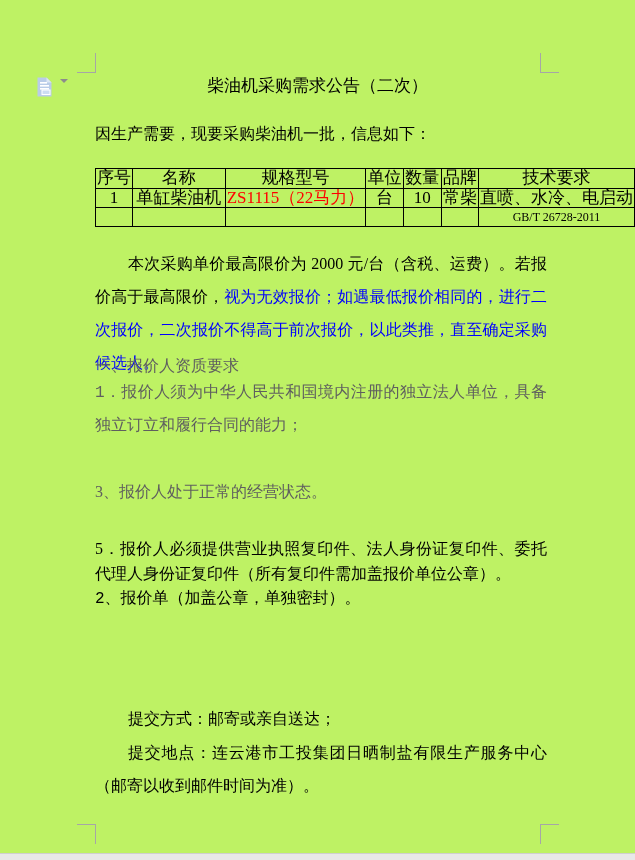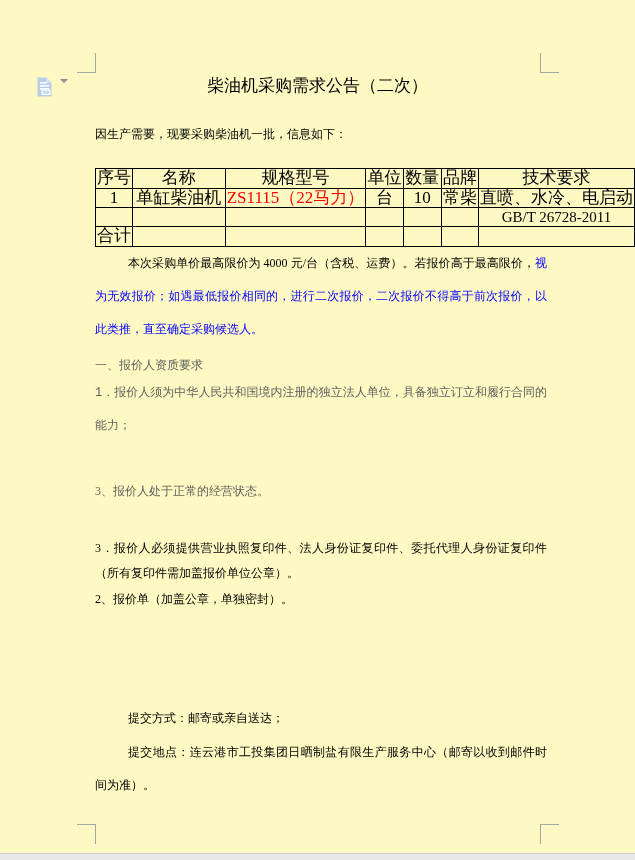--- a/index.html
+++ b/index.html
@@ -1,58 +1,58 @@
 <!DOCTYPE html>
 <html><head>
 <meta charset="utf-8">
 <style>
   html,body{margin:0;padding:0;background:#fff;}
   .screen{
-    position:relative;width:635px;height:860px;background:#fef9c3;
+    position:relative;width:635px;height:860px;background:#bef264;
     font-family:"Liberation Serif","DejaVu Serif",serif;
     color:#000;overflow:hidden;
   }
   
   .crop{position:absolute;width:18px;height:19px;}
   .crop.tl{left:77px;top:53px;border-right:1px solid #a6a6a6;border-bottom:1px solid #a6a6a6;}
   .crop.tr{left:540px;top:53px;border-left:1px solid #a6a6a6;border-bottom:1px solid #a6a6a6;}
   .crop.bl{left:77px;top:824px;border-right:1px solid #a6a6a6;border-top:1px solid #a6a6a6;}
   .crop.br{left:540px;top:824px;border-left:1px solid #a6a6a6;border-top:1px solid #a6a6a6;}
   
   .paste-btn{position:absolute;left:36px;top:77px;width:38px;height:22px;cursor:pointer;}
   .paste-btn .doc-icon{position:absolute;left:0;top:0;}
   .paste-btn .dd{position:absolute;left:24px;top:6px;width:9px;height:8px;}
   .paste-btn .dd .bar{width:9px;height:2px;background:#8c8c8c;}
   .paste-btn .dd .tri{width:0;height:0;margin-top:2px;margin-left:0;
     border-left:4.5px solid transparent;border-right:4.5px solid transparent;border-top:4px solid #8c8c8c;}
   
-  .blk{position:absolute;left:95px;width:452px;font-size:12px;line-height:33px;text-align:justify;}
+  .blk{position:absolute;left:95px;width:452px;font-size:16px;line-height:33px;text-align:justify;}
   .doc-title{top:74px;width:445px;text-align:center;font-size:17px;line-height:24px;}
   .intro{top:122px;line-height:24px;}
   .price-para{top:247px;text-indent:33px;}
   .blue{color:#0000ff;}
   .gray{color:#5f5f5f;}
   .s1-h{top:349px;}
   .s1-i1{top:377px;font-family:Liberation Mono, monospace;}
   .s1-i2{top:442px;}
   .s1-i3{top:475px;}
   .s2-h{top:503px;padding-left:33px;font-weight:bold;}
   .s2-i1{top:536px;line-height:25px;}
-  .s2-i2{top:587px;line-height:25px;}
+  .s2-i2{top:587px;line-height:25px;font-family:Liberation Mono, monospace;}
   .s2-i3{top:612px;line-height:25px;}
   .s3-l1{top:668px;}
   .s3-l2{top:702px;padding-left:33px;}
   .s3-l3{top:736px;text-indent:33px;}
   
   .tbl{position:absolute;left:95px;top:168px;border-collapse:collapse;table-layout:fixed;}
   .tbl td{border:1px solid #000;height:18px;padding:0 1px;text-align:center;
     font-size:17px;line-height:1.1;overflow:hidden;white-space:nowrap;}
   .tbl tr.hdr td{height:17px;}
   .tbl td.spec{color:#ff0000;}
-  .tbl td.std{font-size:15px;text-align:center;}
+  .tbl td.std{font-size:12px;text-align:center;}
   
   .page-edge{position:absolute;left:0;top:853px;width:635px;height:7px;
     background:#e8e8e8;border-top:1px solid #cfcfcf;}
 </style>
 </head>
 <body>
 
 <div class="screen">
 
   <div class="crop tl"></div>
@@ -112,38 +112,29 @@
     </tr>
     <tr>
       <td></td>
       <td></td>
       <td></td>
       <td></td>
       <td></td>
       <td></td>
       <td class="std">GB/T 26728-2011</td>
     </tr>
-    <tr>
-      <td>合计</td>
-      <td></td>
-      <td></td>
-      <td></td>
-      <td></td>
-      <td></td>
-      <td></td>
-    </tr>
   </tbody>
     </table>
 
-  <div class="blk price-para"><span>本次采购单价最高限价为 4000 元/台（含税、运费）。若报价高于最高限价，</span><span class="blue">视为无效报价；如遇最低报价相同的，进行二次报价，二次报价不得高于前次报价，以此类推，直至确定采购候选人。</span></div>
+  <div class="blk price-para"><span>本次采购单价最高限价为 2000 元/台（含税、运费）。若报价高于最高限价，</span><span class="blue">视为无效报价；如遇最低报价相同的，进行二次报价，二次报价不得高于前次报价，以此类推，直至确定采购候选人。</span></div>
 
   <div class="blk s1-h gray">一、报价人资质要求</div>
   <div class="blk s1-i1 gray">1．报价人须为中华人民共和国境内注册的独立法人单位，具备独立订立和履行合同的能力；</div>
   <div class="blk s1-i3 gray">3、报价人处于正常的经营状态。</div>
 
-  <div class="blk s2-i1">3．报价人必须提供营业执照复印件、法人身份证复印件、委托代理人身份证复印件（所有复印件需加盖报价单位公章）。</div>
+  <div class="blk s2-i1">5．报价人必须提供营业执照复印件、法人身份证复印件、委托代理人身份证复印件（所有复印件需加盖报价单位公章）。</div>
   <div class="blk s2-i2">2、报价单（加盖公章，单独密封）。</div>
 
   <div class="blk s3-l2">提交方式：邮寄或亲自送达；</div>
   <div class="blk s3-l3">提交地点：连云港市工投集团日晒制盐有限生产服务中心（邮寄以收到邮件时间为准）。</div>
 
   <div class="page-edge"></div>
 </div>
 
 </body></html>

